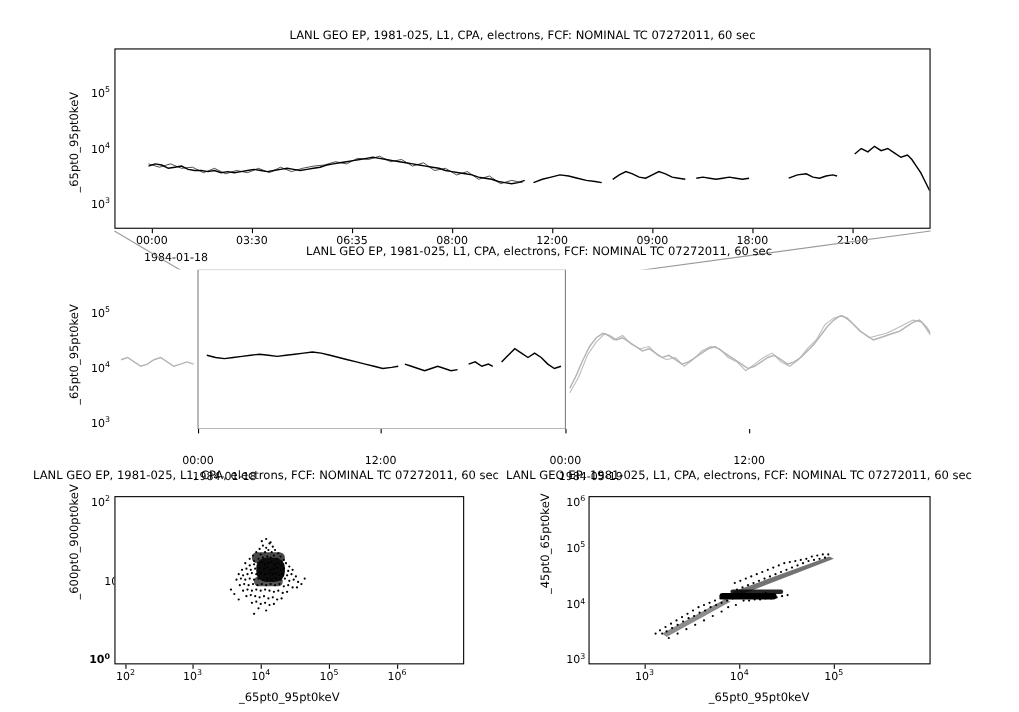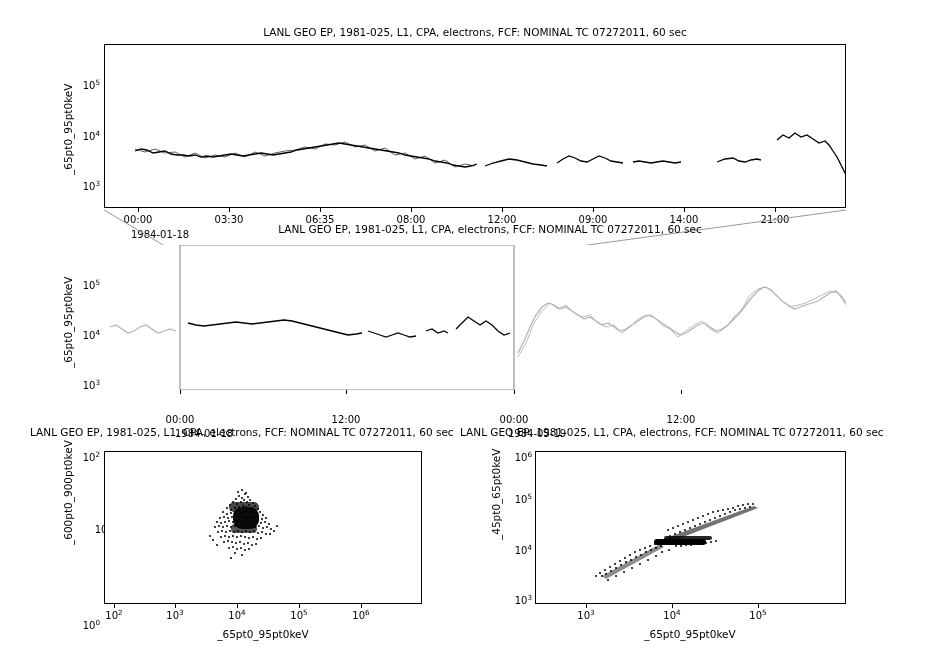--- a/index.html
+++ b/index.html
@@ -112,21 +112,21 @@
   <div class="tick-mark-x" style="left:593px; top:208px; height:4px;"></div>
   <div class="tick-mark-x" style="left:684px; top:208px; height:4px;"></div>
   <div class="tick-mark-x" style="left:775px; top:208px; height:4px;"></div>
 
   <div class="tick-x" style="left:114px; top:214px; width:48px;">00:00</div>
   <div class="tick-x" style="left:205px; top:214px; width:48px;">03:30</div>
   <div class="tick-x" style="left:296px; top:214px; width:48px;">06:35</div>
   <div class="tick-x" style="left:387px; top:214px; width:48px;">08:00</div>
   <div class="tick-x" style="left:478px; top:214px; width:48px;">12:00</div>
   <div class="tick-x" style="left:569px; top:214px; width:48px;">09:00</div>
-  <div class="tick-x" style="left:660px; top:214px; width:48px;">14:00</div>
+  <div class="tick-x" style="left:660px; top:214px; width:48px;">18:00</div>
   <div class="tick-x" style="left:751px; top:214px; width:48px;">21:00</div>
 
   <div class="date-label" style="left:131px; top:229px;">1984-01-18</div>
 </div>
 
 <svg class="connector" style="left:0px; top:205px; width:926px; height:60px;" width="926" height="60">
   <line x1="104" y1="5" x2="180" y2="50" stroke="#999999" stroke-width="1"></line>
   <line x1="846" y1="5" x2="514" y2="50" stroke="#999999" stroke-width="1"></line>
 </svg>
 
@@ -168,21 +168,21 @@
 
   <div class="date-label" style="left:175px; top:428px;">1984-01-18</div>
   <div class="date-label" style="left:508px; top:428px;">1984-05-19</div>
 </div>
 
 <div class="panel">
   <div class="plot-title" style="left:30px; top:426px; width:440px; text-align:left;">LANL GEO EP, 1981-025, L1, CPA, electrons, FCF: NOMINAL TC 07272011, 60 sec</div>
 
   <div class="ylabel" style="left:62px; top:545px; font-size:10.5px;">_600pt0_900pt0keV</div>
 
-  <div class="tick-y" style="left:58px; top:620px; width:42px;">10<sup>0</sup></div>
+  <div class="tick-y" style="left:58px; top:595px; width:42px;font-weight:bold;">10<sup>0</sup></div>
   <div class="tick-y" style="left:70px; top:524px; width:42px;">10<sup>1</sup></div>
   <div class="tick-y" style="left:58px; top:452px; width:42px;">10<sup>2</sup></div>
 
   <div class="axes-frame" style="left:104px; top:451px; width:318px; height:153px;">
     <svg width="318" height="153" viewBox="0 0 318 153">
       <g fill="#000000">
         <circle cx="131" cy="47" r="1"></circle>
           <circle cx="134" cy="44" r="1"></circle>
           <circle cx="137" cy="46" r="1"></circle>
         <circle cx="140" cy="42" r="1"></circle>

